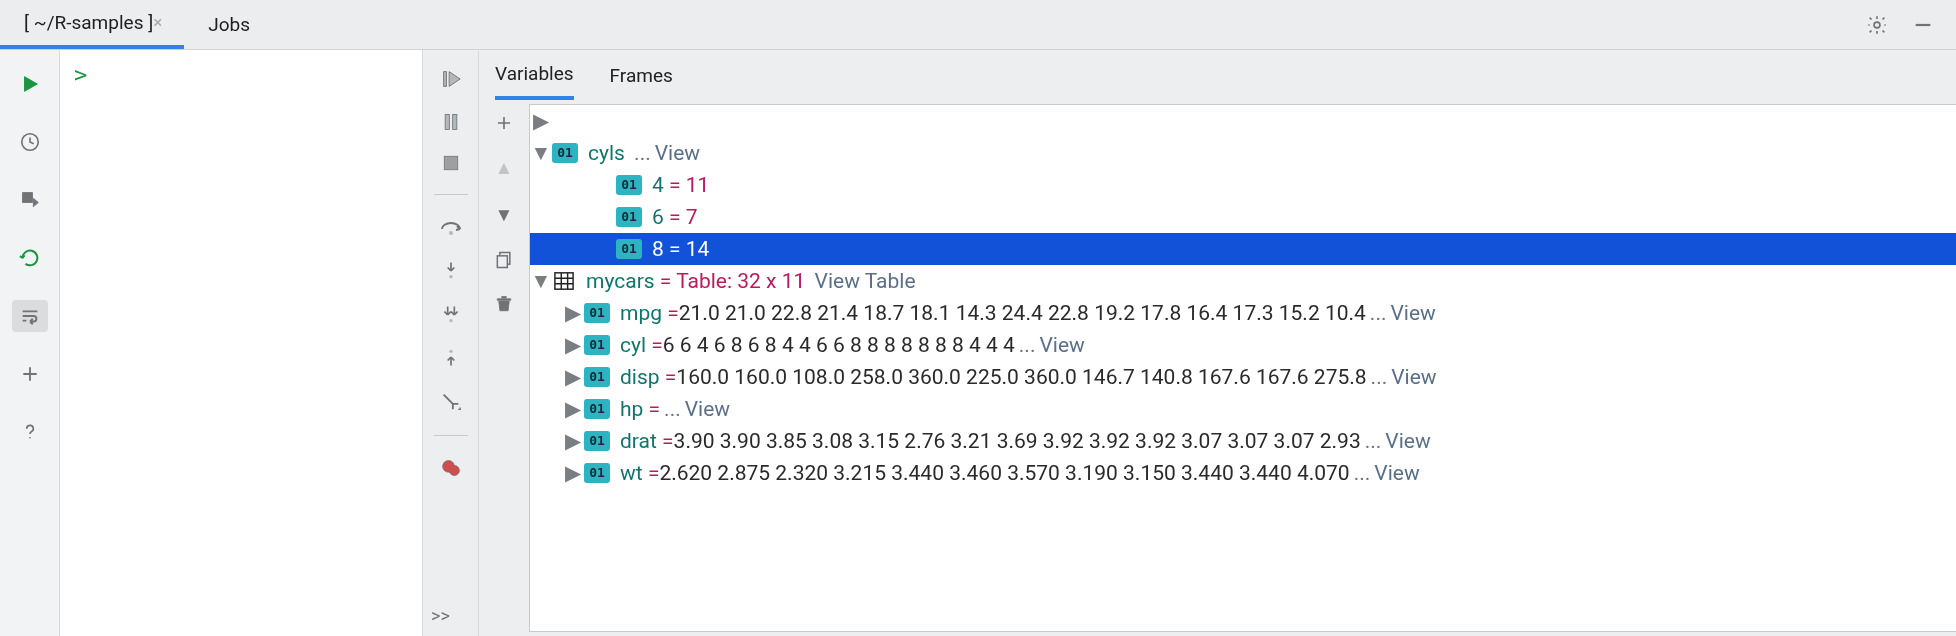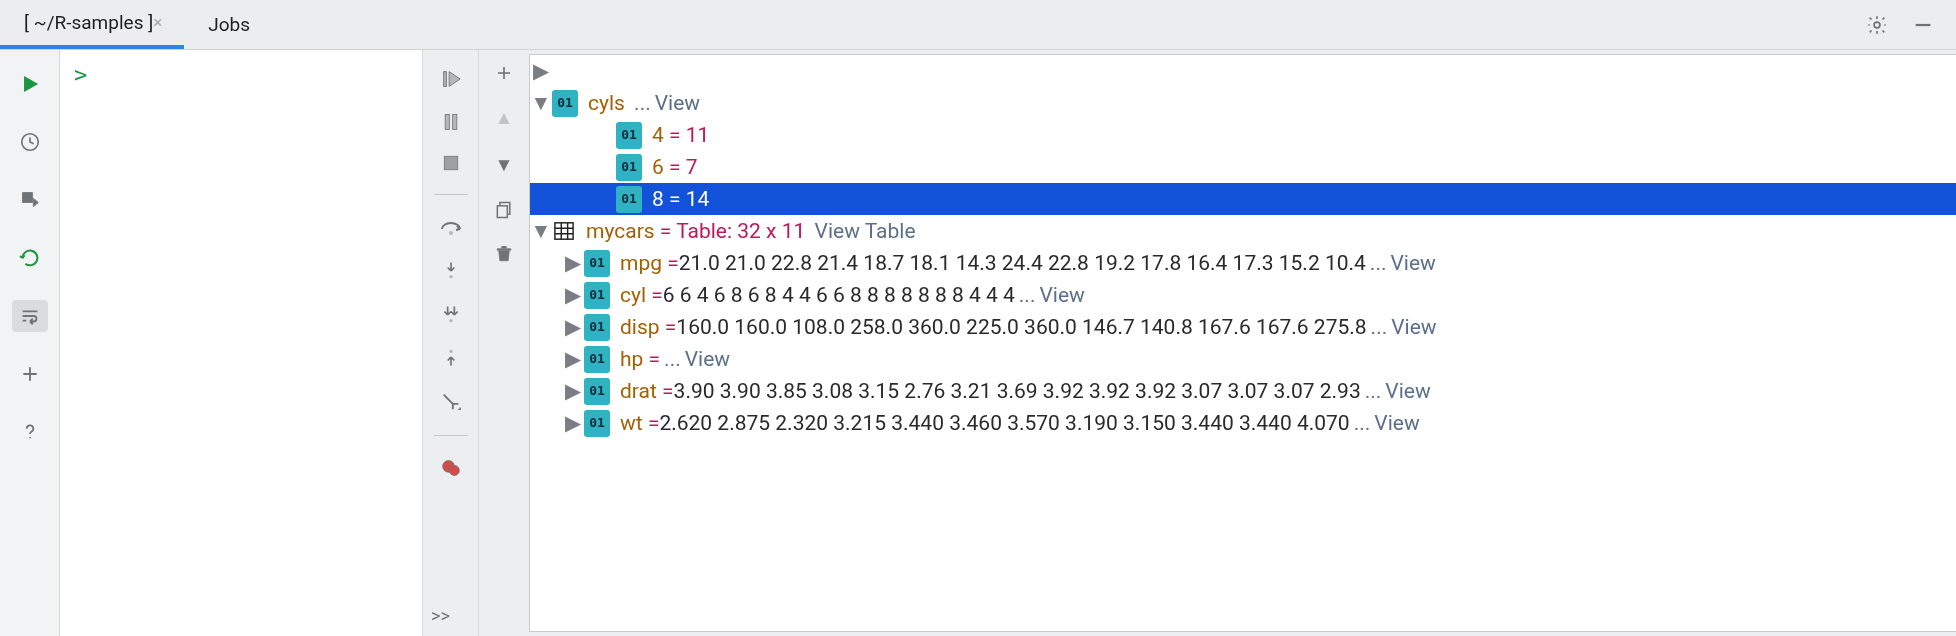--- a/index.html
+++ b/index.html
@@ -157,30 +157,30 @@
   }
   .row.selected { background:#1152d8; color:#fff; }
   .indent { display:inline-block; }
   .toggle {
     width:22px; color:#7a7e82; display:inline-flex; justify-content:center;
     cursor:pointer;
   }
   .row.selected .toggle{ color:#cfe0ff; }
   .type-badge {
     display:inline-flex; align-items:center; justify-content:center;
-    width:26px; height:27px; border-radius:3px;
+    width:26px; height:20px; border-radius:3px;
     background:#2fb3c3; color:#0d2d33;
     font-size:13px; font-weight:700; font-family:Menlo,Consolas,monospace;
     margin-right:10px;
   }
   .table-badge {
     display:inline-flex; align-items:center; justify-content:center;
     width:24px; height:22px; margin-right:10px;
   }
-  .varname { color:#a16207; }
+  .varname { color:#0f766e; }
   .row.selected .varname { color:#fff; }
   .eq { color:#be185d; }
   .row.selected .eq { color:#fff; }
   .vals { color:#2a2a2a; }
   .ellipsis { color:#6e7580; margin-left:4px; }
   .view-link { color:#5a6f8a; cursor:pointer; margin-left:4px; }
 
   .moremore { position:absolute; bottom:10px; left:431px; color:#6f7376; font-size:18px; cursor:pointer; }
 
   
@@ -312,20 +312,28 @@
     <div class="sep"></div>
     <span class="icon-btn">
       <svg width="22" height="20" viewBox="0 0 24 24" fill="#d44b4b" stroke="none">
           <circle cx="9" cy="10" r="7"></circle>
           <circle cx="16" cy="15" r="6"></circle>
         </svg>
     </span>
   </div>
 
   <div class="vars-panel">
+    <div class="inner-tabs">
+      <div class="itab active">
+        <span>Variables</span>
+      </div>
+      <div class="itab">
+        <span>Frames</span>
+      </div>
+    </div>
 
     <div class="vars-body">
       <div class="vars-toolbar">
         <span class="icon-btn">
           <svg width="18" height="18" viewBox="0 0 24 24" stroke-width="2.2">
               <path d="M12 4v16M4 12h16"></path>
             </svg>
         </span>
         <span class="icon-btn" style="color:#c2c4c6">▲</span>
         <span class="icon-btn">▼</span>

